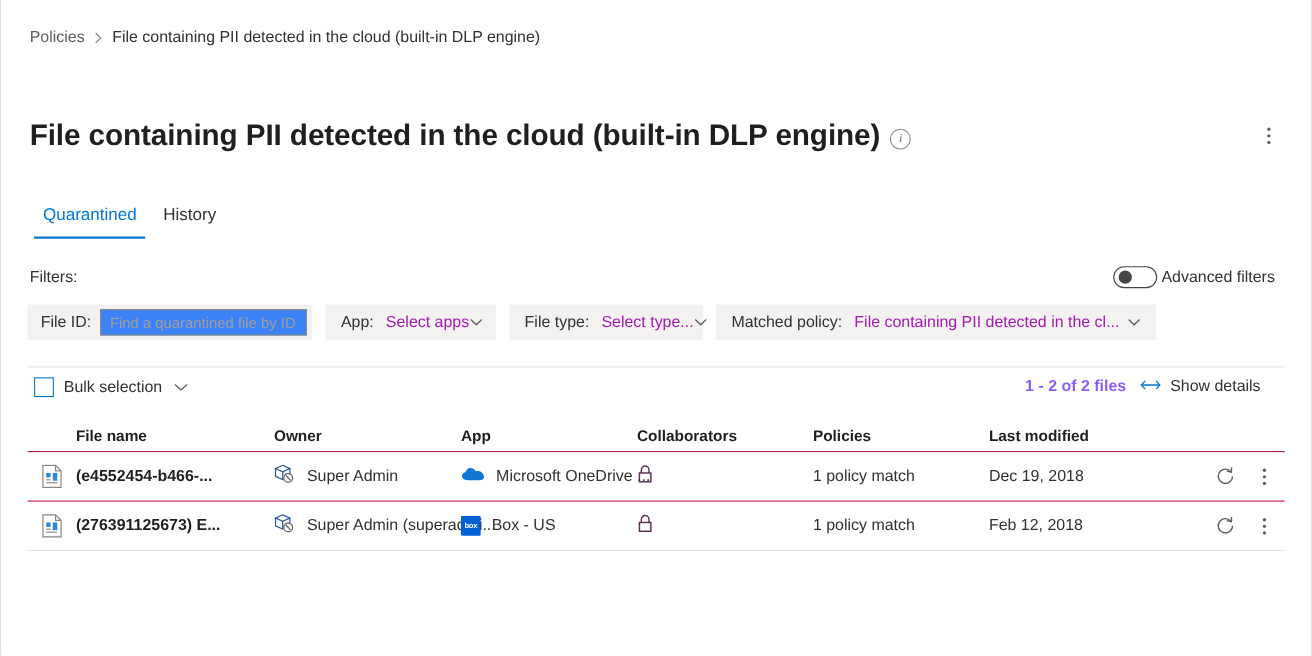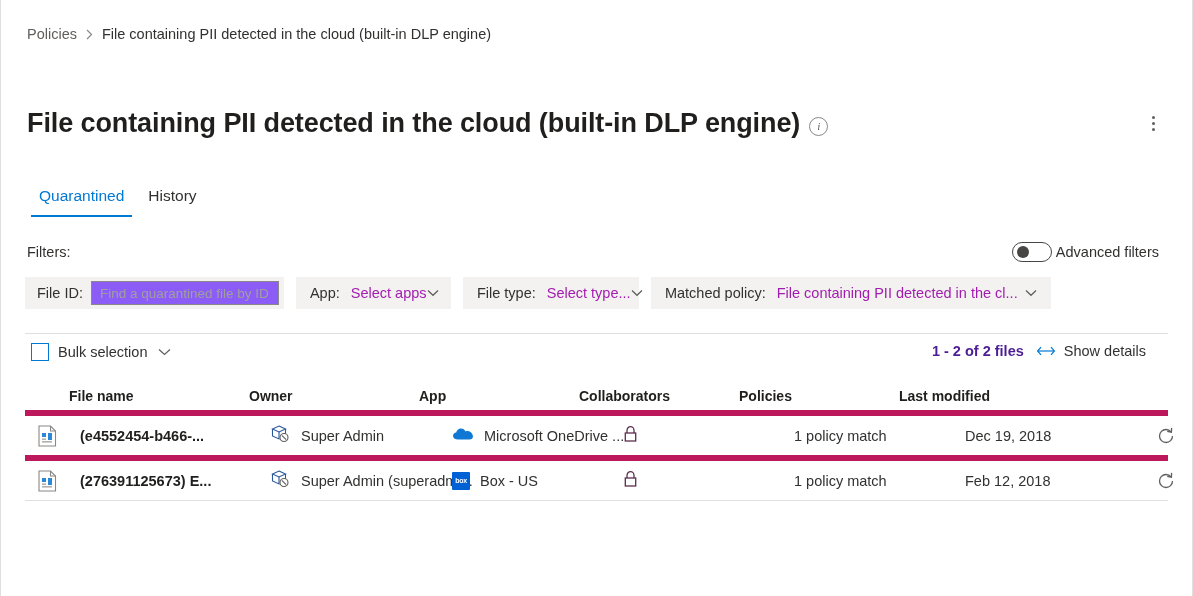--- a/index.html
+++ b/index.html
@@ -200,21 +200,21 @@
     display: inline-block;
   }
   .chip-fileid {
     padding: 0 5px 0 12px;
     gap: 8px;
   }
   .fileid-input {
     width: 188px;
     height: 24px;
     border: 1px solid #8a8886;
-    background: #8b5cf6;
+    background: #3b82f6;
     font-size: 13.5px;
     font-family: "Liberation Sans", sans-serif;
     color: #323130;
     padding: 0 8px;
     box-sizing: border-box;
     outline: none;
   }
   .fileid-input::placeholder { color: #a19f9d; }
   .chip-app { width: 155px; }
   .chip-filetype { width: 176px; }
@@ -259,21 +259,21 @@
     position: absolute;
     right: 28px;
     top: 343px;
     display: flex;
     align-items: center;
     gap: 0;
     font-size: 14.5px;
   }
   .count-text {
     font-weight: 700;
-    color: #4c1d95;
+    color: #8b5cf6;
     margin-right: 12px;
     white-space: nowrap;
   }
   .show-details {
     display: flex;
     align-items: center;
     gap: 8px;
     color: #323130;
     cursor: pointer;
     margin-right: 18px;
@@ -301,24 +301,23 @@
     height: 45px;
     box-sizing: border-box;
   }
   .tbl .head {
     height: 28px;
     font-size: 14px;
     font-weight: 700;
     color: #201f1e;
   }
   .tbl .body-row {
-    border-top: 6px solid #be185d;
+    border-top: 1px solid #be185d;
     font-size: 14.5px;
     color: #323130;
-    gap: 11px;
   }
   .tbl .last-line {
     border-top: 1px solid #e1dfdd;
     height: 0;
   }
   .c-icon   { width: 44px; flex: 0 0 44px; display: flex; align-items: center; justify-content: center; }
   .c-name   { width: 180px; flex: 0 0 180px; display: flex; align-items: center; }
   .c-owner  { width: 170px; flex: 0 0 170px; display: flex; align-items: center; }
   .c-app    { width: 160px; flex: 0 0 160px; display: flex; align-items: center; }
   .c-collab { width: 160px; flex: 0 0 160px; display: flex; align-items: center; }

